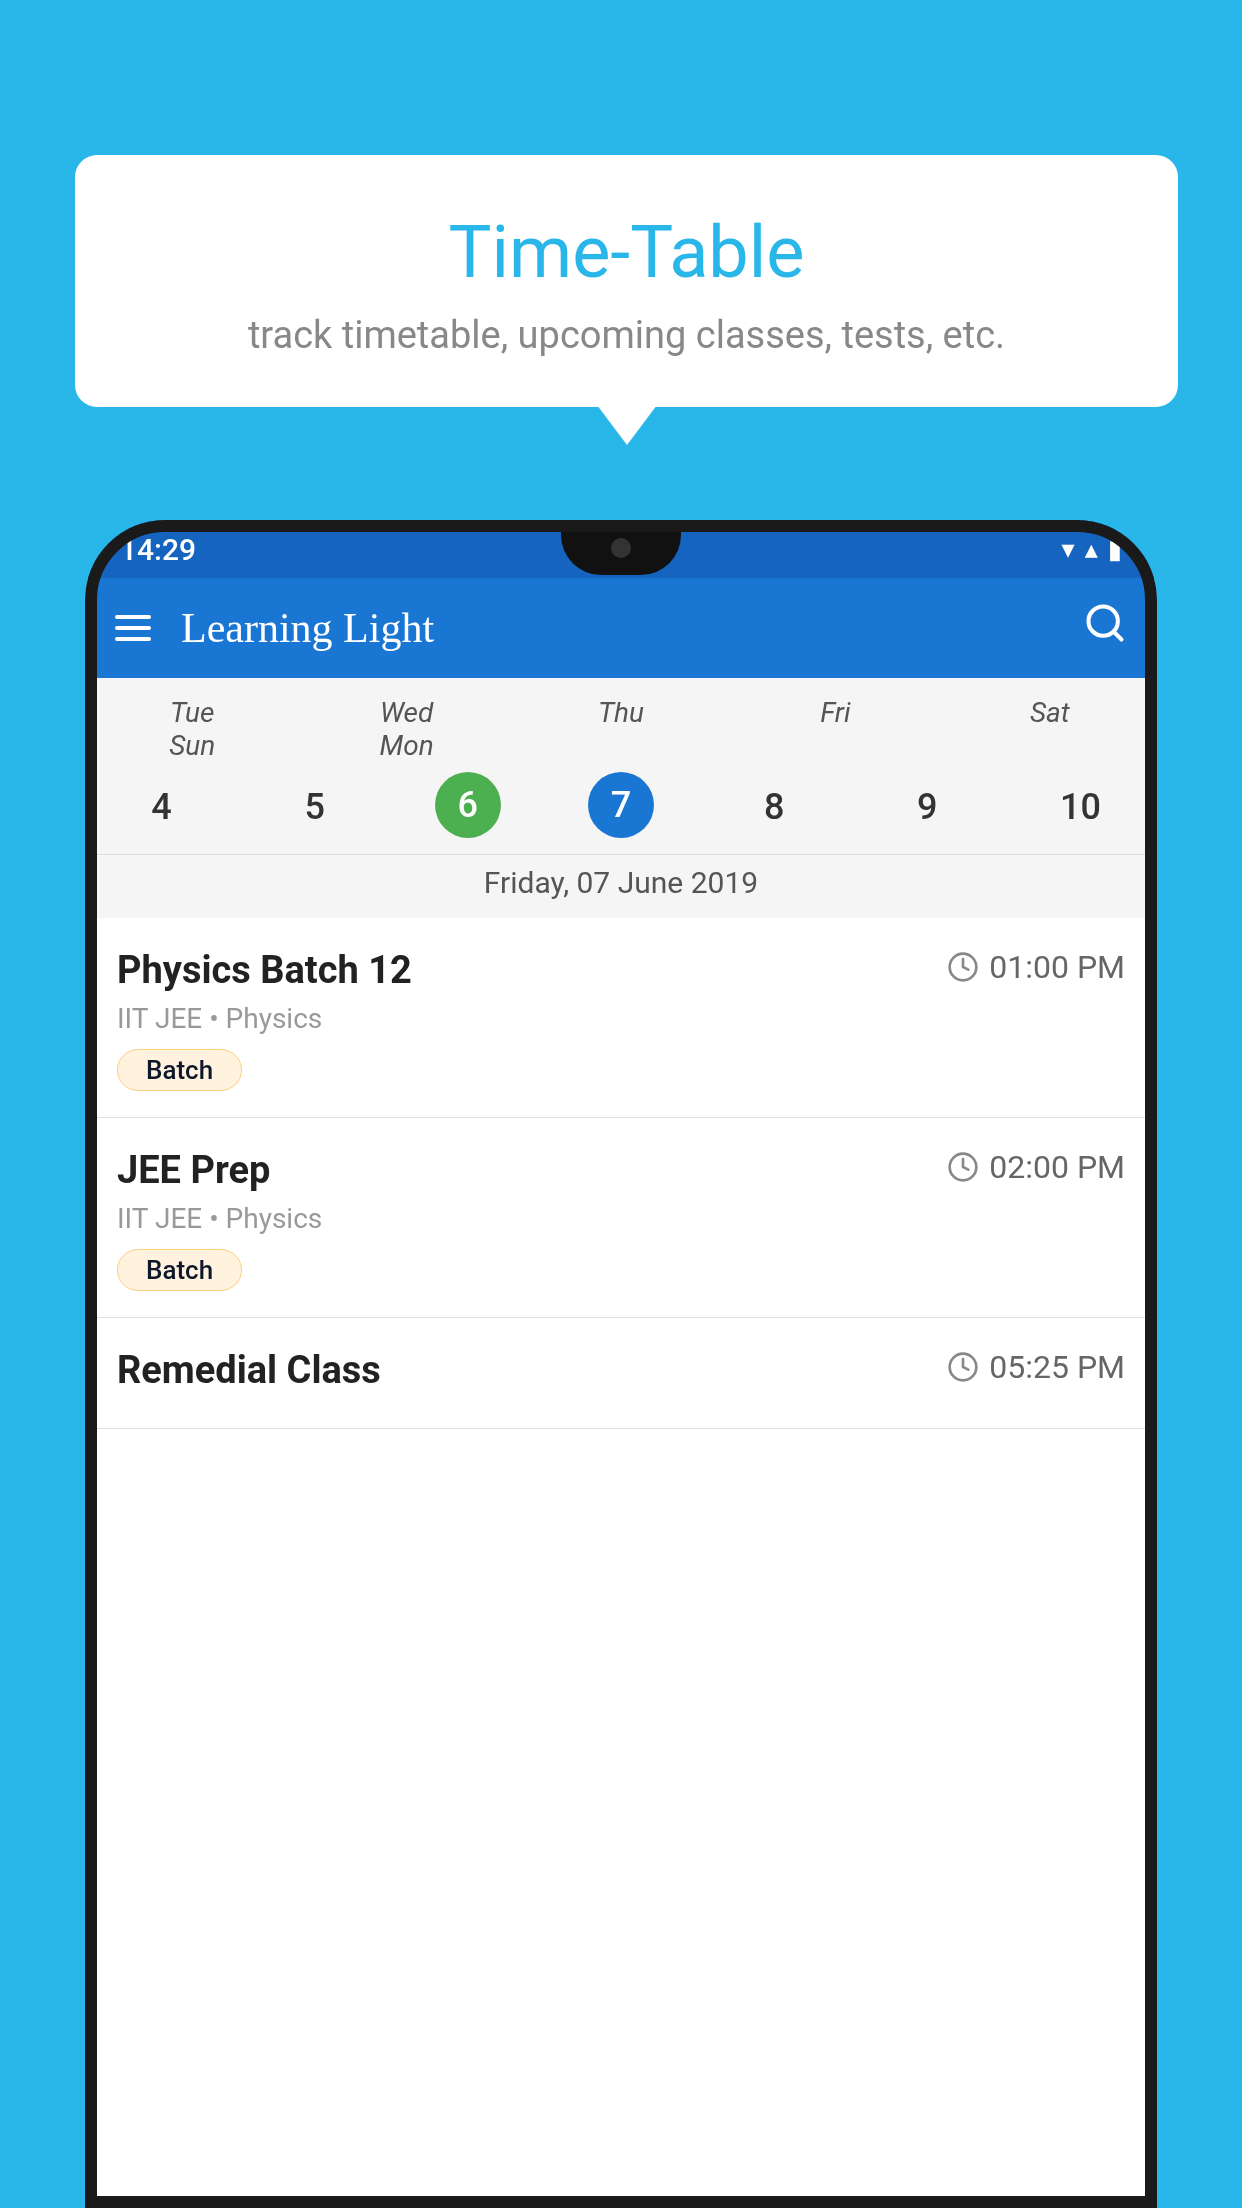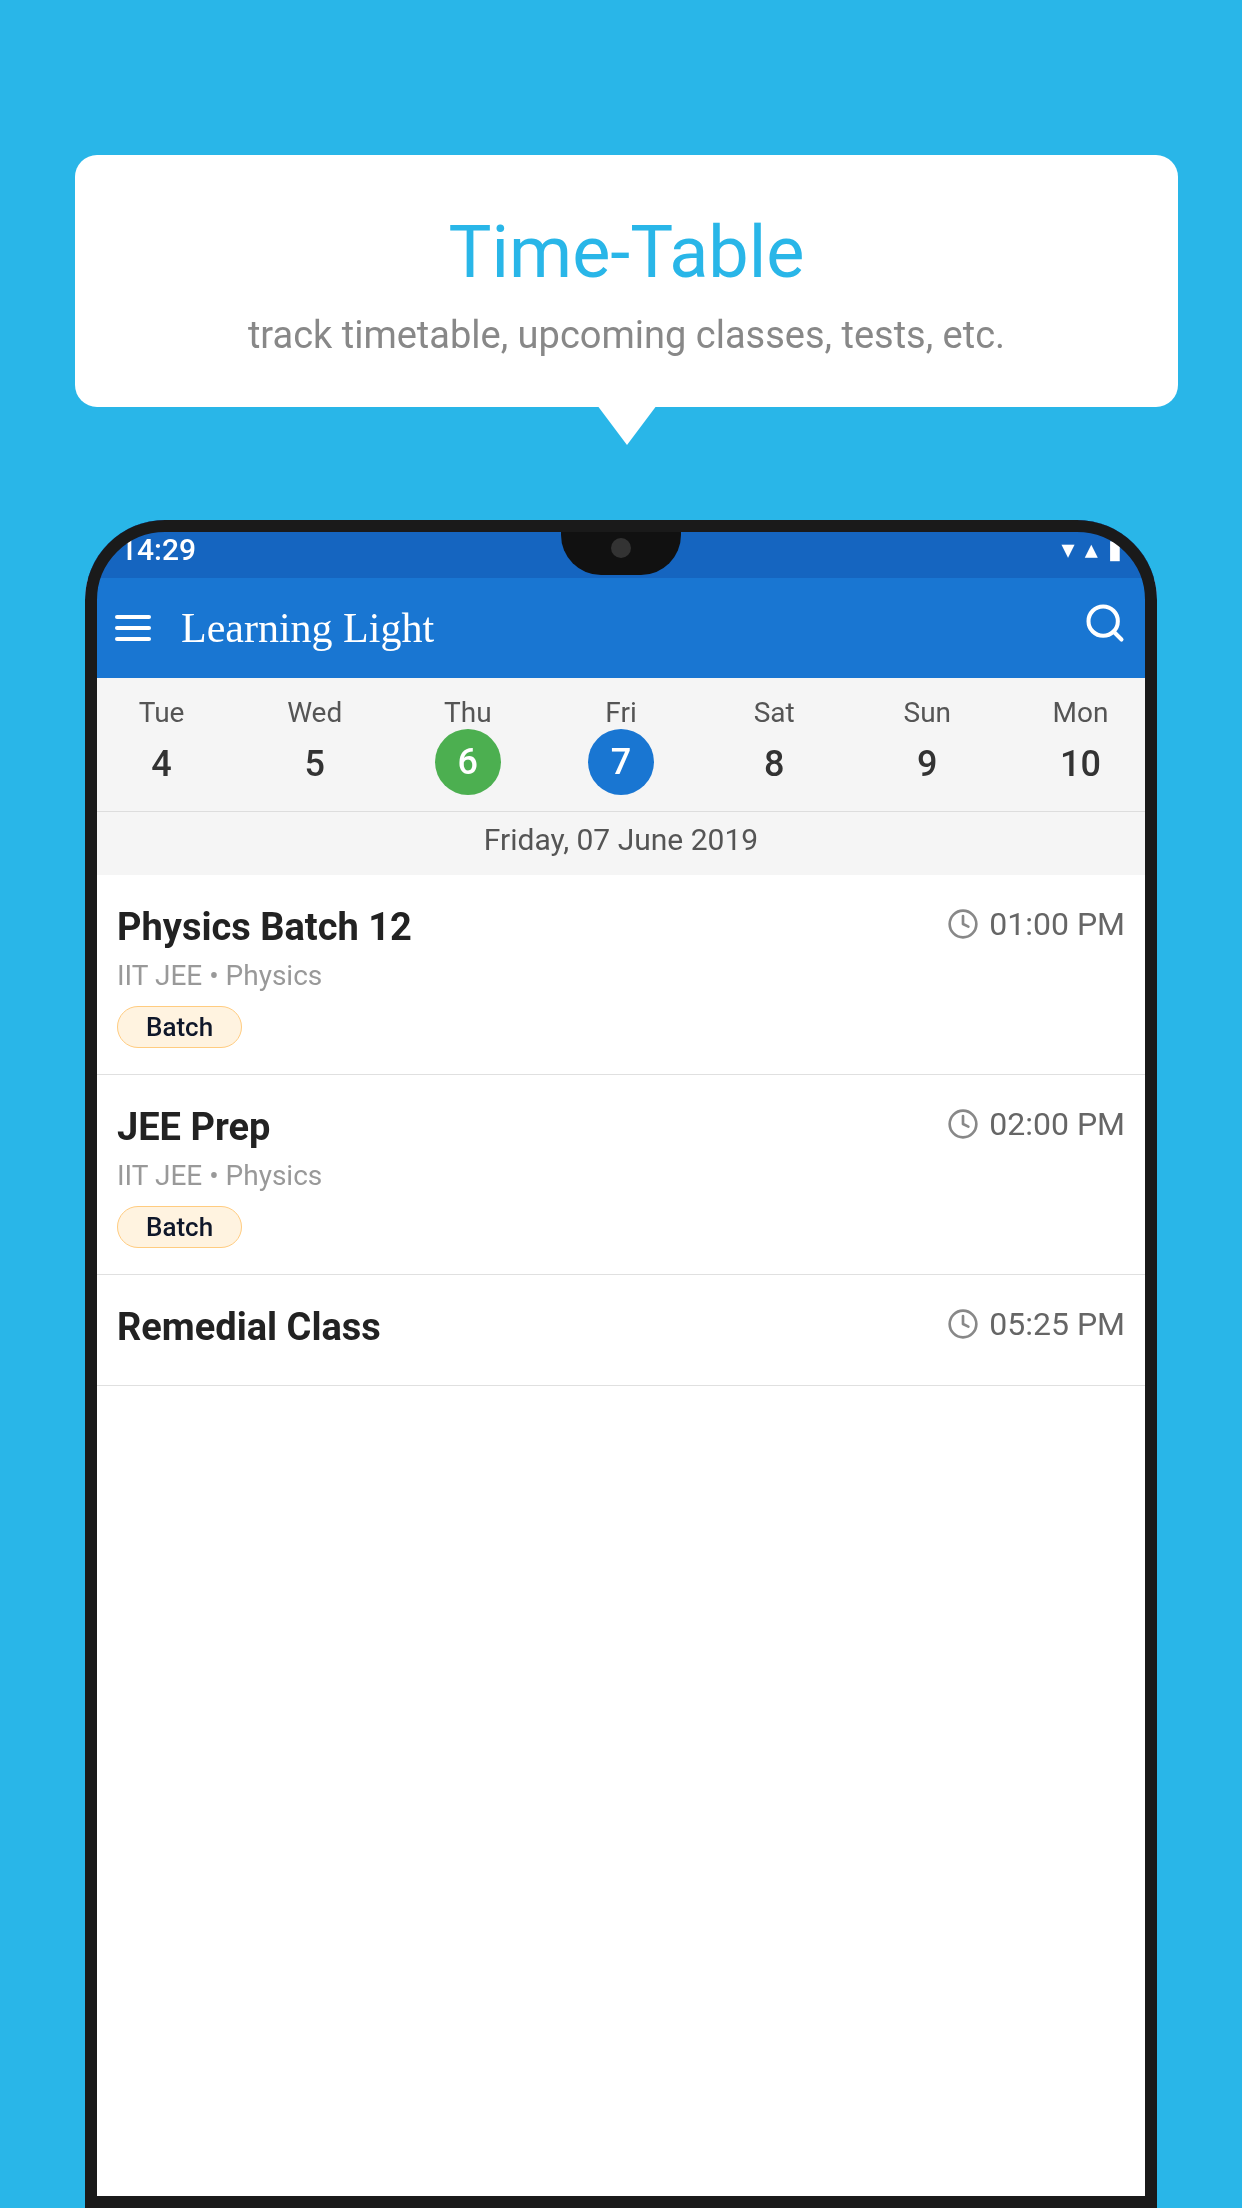--- a/index.html
+++ b/index.html
@@ -173,22 +173,24 @@
     }
 
     
     .calendar-strip {
       background: #f5f5f5;
       padding: 18px 0 0;
     }
 
     .day-headers {
       display: grid;
-      grid-template-columns: repeat(7, 1fr);
+      grid-template-columns: repeat(5, 1fr);
       text-align: center;
+      margin-bottom: 10px;
+      font-style: italic;
     }
 
     .day-header {
       font-size: 28px;
       color: #555;
       font-weight: 400;
     }
 
     .day-numbers {
       display: grid;

